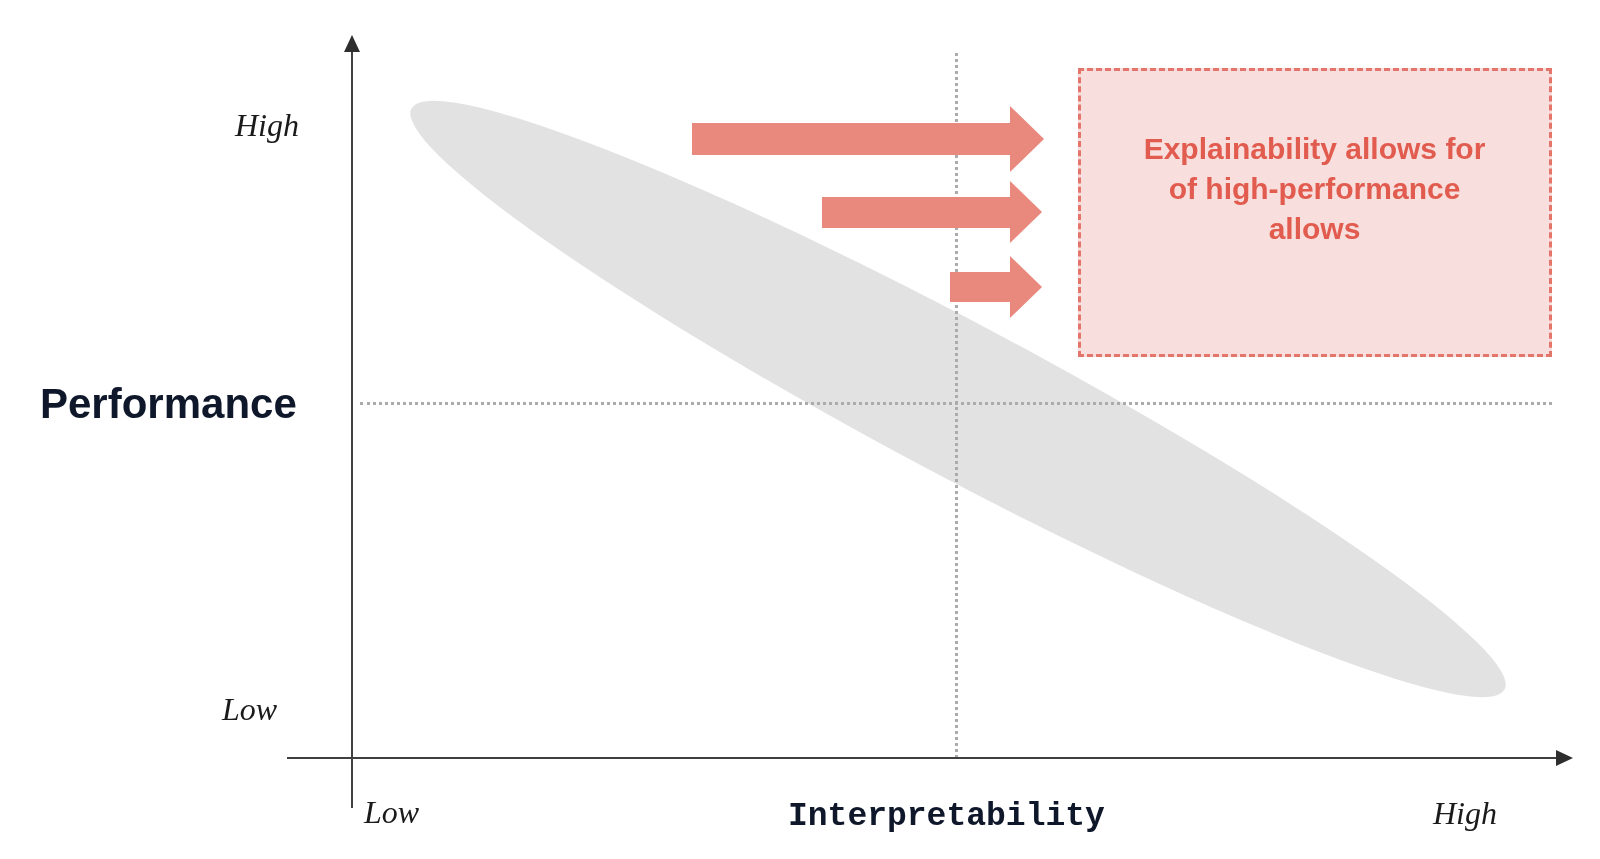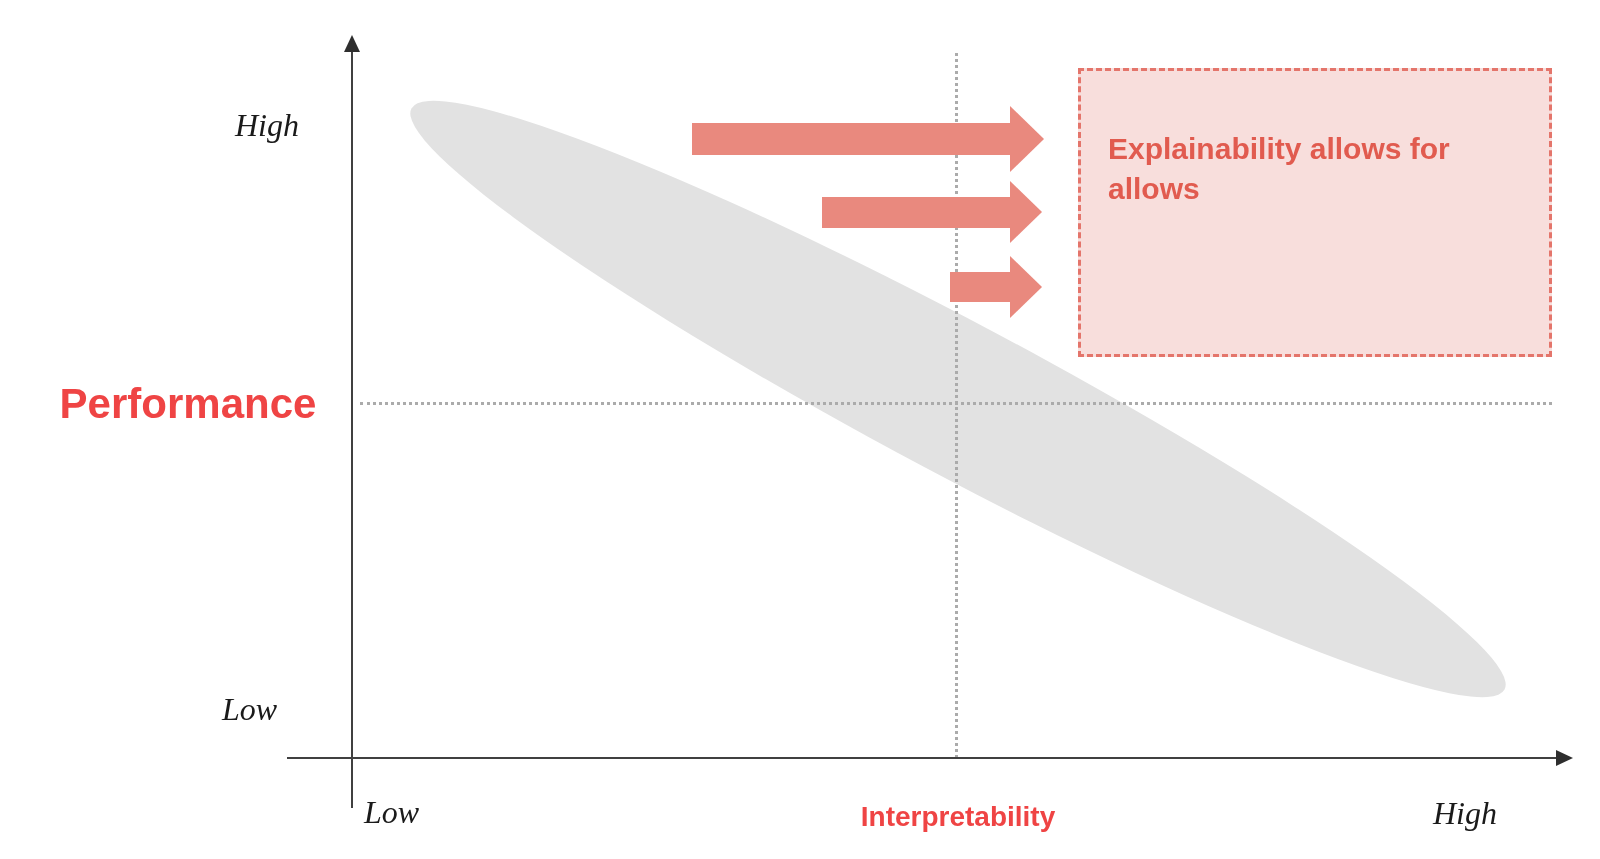--- a/index.html
+++ b/index.html
@@ -38,40 +38,41 @@
   .tick{
     position:absolute;font-family:"Liberation Serif",serif;font-style:italic;
     font-size:32px;color:#1a1a1a;text-align:left;line-height:42px;
   }
   .tick-y-high{left:235px;top:104px;width:120px;}
   .tick-y-low{left:222px;top:688px;width:120px;}
   .tick-x-low{left:364px;top:791px;width:120px;}
   .tick-x-high{left:1433px;top:792px;width:120px;}
   
   .axis-title{
-    position:absolute;font-weight:bold;color:#ef4444;text-align:center;
+    position:absolute;font-weight:bold;color:#0f172a;
   }
   .title-y{left:40px;top:382px;width:296px;font-size:42px;line-height:44px;}
-  .title-x{left:788px;top:795px;width:340px;font-size:28px;line-height:44px;}
+  .title-x{left:788px;top:795px;width:340px;font-size:33px;line-height:44px;font-family:Liberation Mono, monospace;}
   
   .arrow-shaft{position:absolute;background:#E9897E;}
   .arrow-head{position:absolute;width:0;height:0;border-top-style:solid;border-bottom-style:solid;
     border-top-color:transparent;border-bottom-color:transparent;
     border-left-style:solid;border-left-color:#E9897E;}
   .a1-shaft{left:692px;top:123px;width:318px;height:32px;}
   .a1-head{left:1010px;top:106px;border-top-width:33px;border-bottom-width:33px;border-left-width:34px;}
   .a2-shaft{left:822px;top:197px;width:188px;height:31px;}
   .a2-head{left:1010px;top:181px;border-top-width:31px;border-bottom-width:31px;border-left-width:32px;}
   .a3-shaft{left:950px;top:272px;width:60px;height:30px;}
   .a3-head{left:1010px;top:256px;border-top-width:31px;border-bottom-width:31px;border-left-width:32px;}
   
   .note-box{
     position:absolute;left:1078px;top:68px;width:474px;height:289px;
     box-sizing:border-box;background:#F8DEDC;border:3px dashed #E4756B;
     padding:58px 28px 0 27px;
+    text-align:center;
   }
   .note-line{
     font-size:30px;font-weight:bold;line-height:40px;color:#E15B4F;
     white-space:nowrap;
   }
 </style>
 </head>
 <body>
 
 <div id="canvas">
@@ -96,16 +97,17 @@
 
   <div class="arrow-shaft a1-shaft"></div>
   <div class="arrow-head a1-head"></div>
   <div class="arrow-shaft a2-shaft"></div>
   <div class="arrow-head a2-head"></div>
   <div class="arrow-shaft a3-shaft"></div>
   <div class="arrow-head a3-head"></div>
 
   <div class="note-box">
     <div class="note-line">Explainability allows for</div>
+    <div class="note-line">of high-performance</div>
     <div class="note-line">allows</div>
   </div>
 
 </div>
 
 </body></html>

